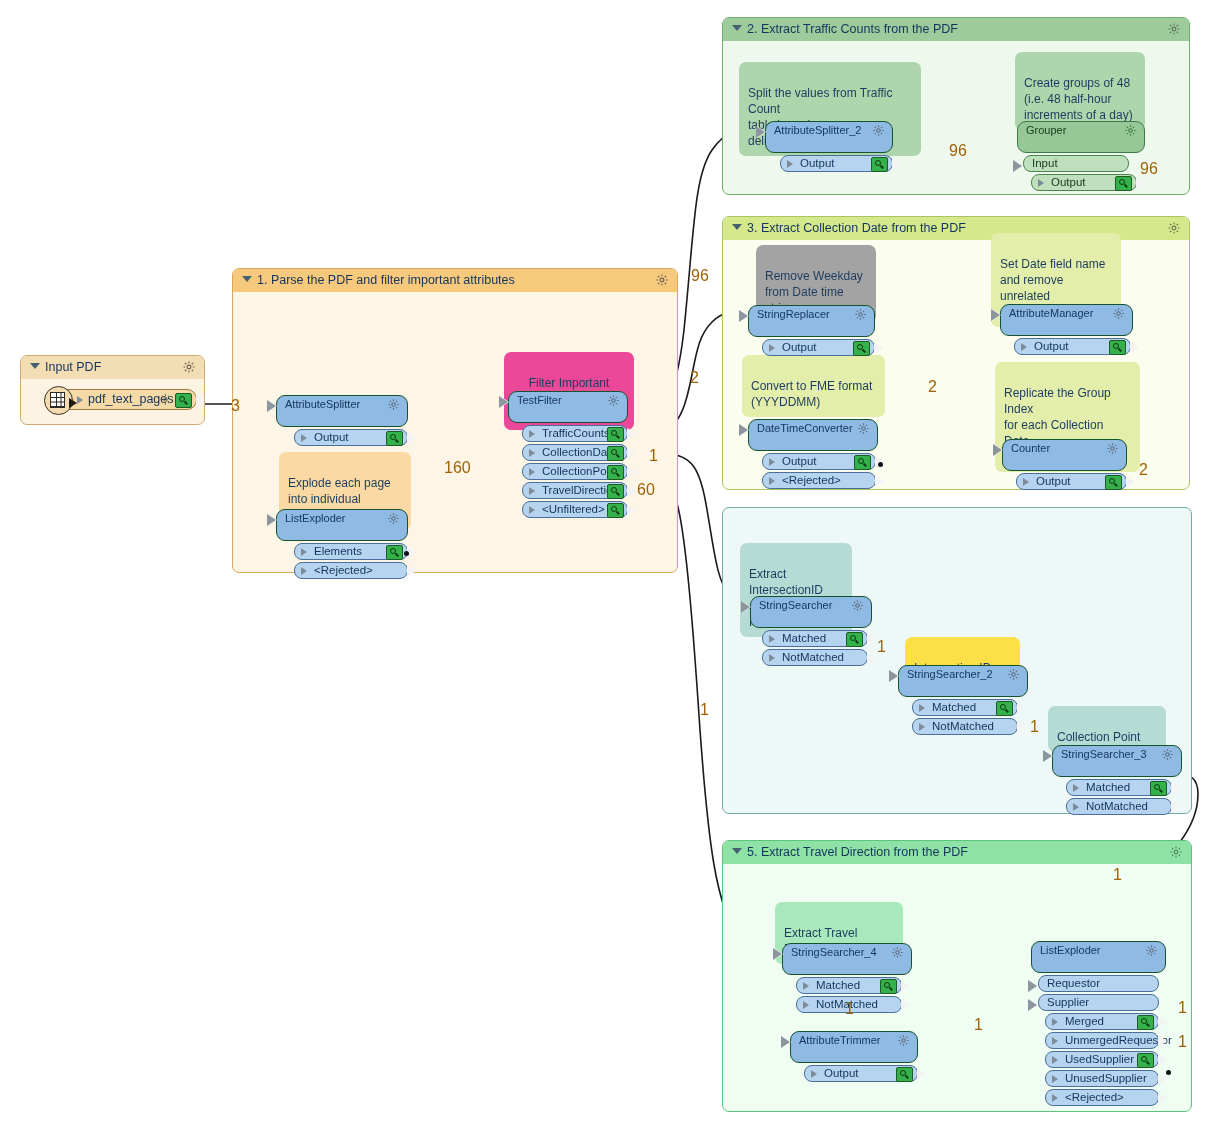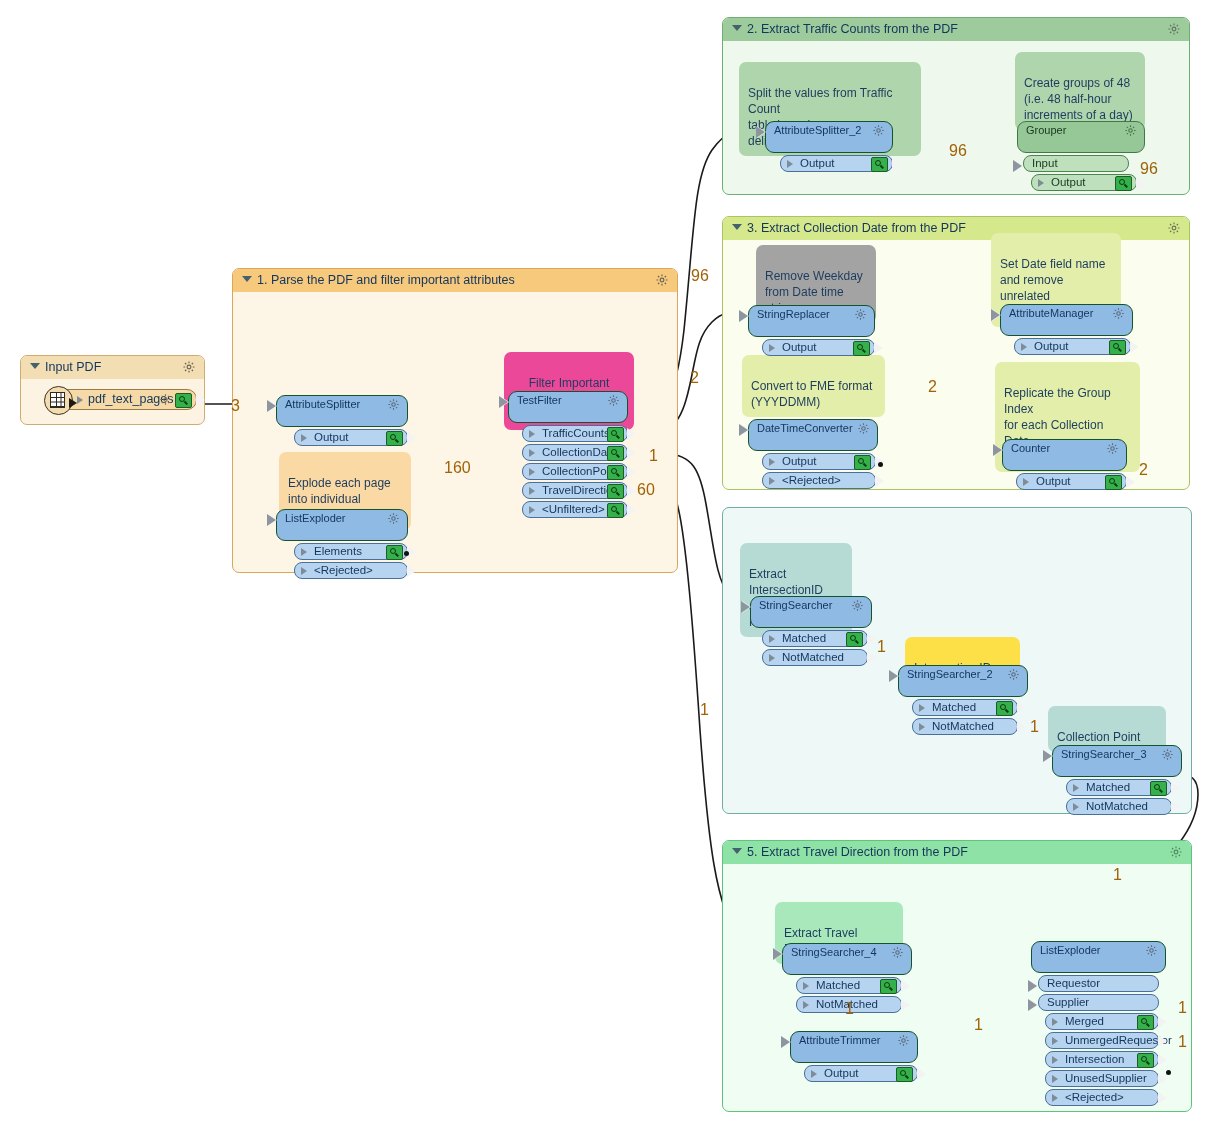--- a/index.html
+++ b/index.html
@@ -618,21 +618,21 @@
       <span class="mag" style="right:4px;"></span>
       <span class="arrOut" style="right:-9px;"></span>
     </div>
     <div class="port" style="margin-left:14px;width:114px;">
       <span class="ptri"></span>
       <span>UnmergedRequestor</span>
       <span class="arrOut" style="right:-9px;"></span>
     </div>
     <div class="port" style="margin-left:14px;width:114px;">
       <span class="ptri"></span>
-      <span>Intersection</span>
+      <span>UsedSupplier</span>
       <span class="mag" style="right:4px;"></span>
       <span class="arrOut" style="right:-9px;"></span>
     </div>
     <div class="port" style="margin-left:14px;width:114px;">
       <span class="ptri"></span>
       <span>UnusedSupplier</span>
       <span class="arrOut" style="right:-9px;"></span>
     </div>
     <div class="port" style="margin-left:14px;width:114px;">
       <span class="ptri"></span>

